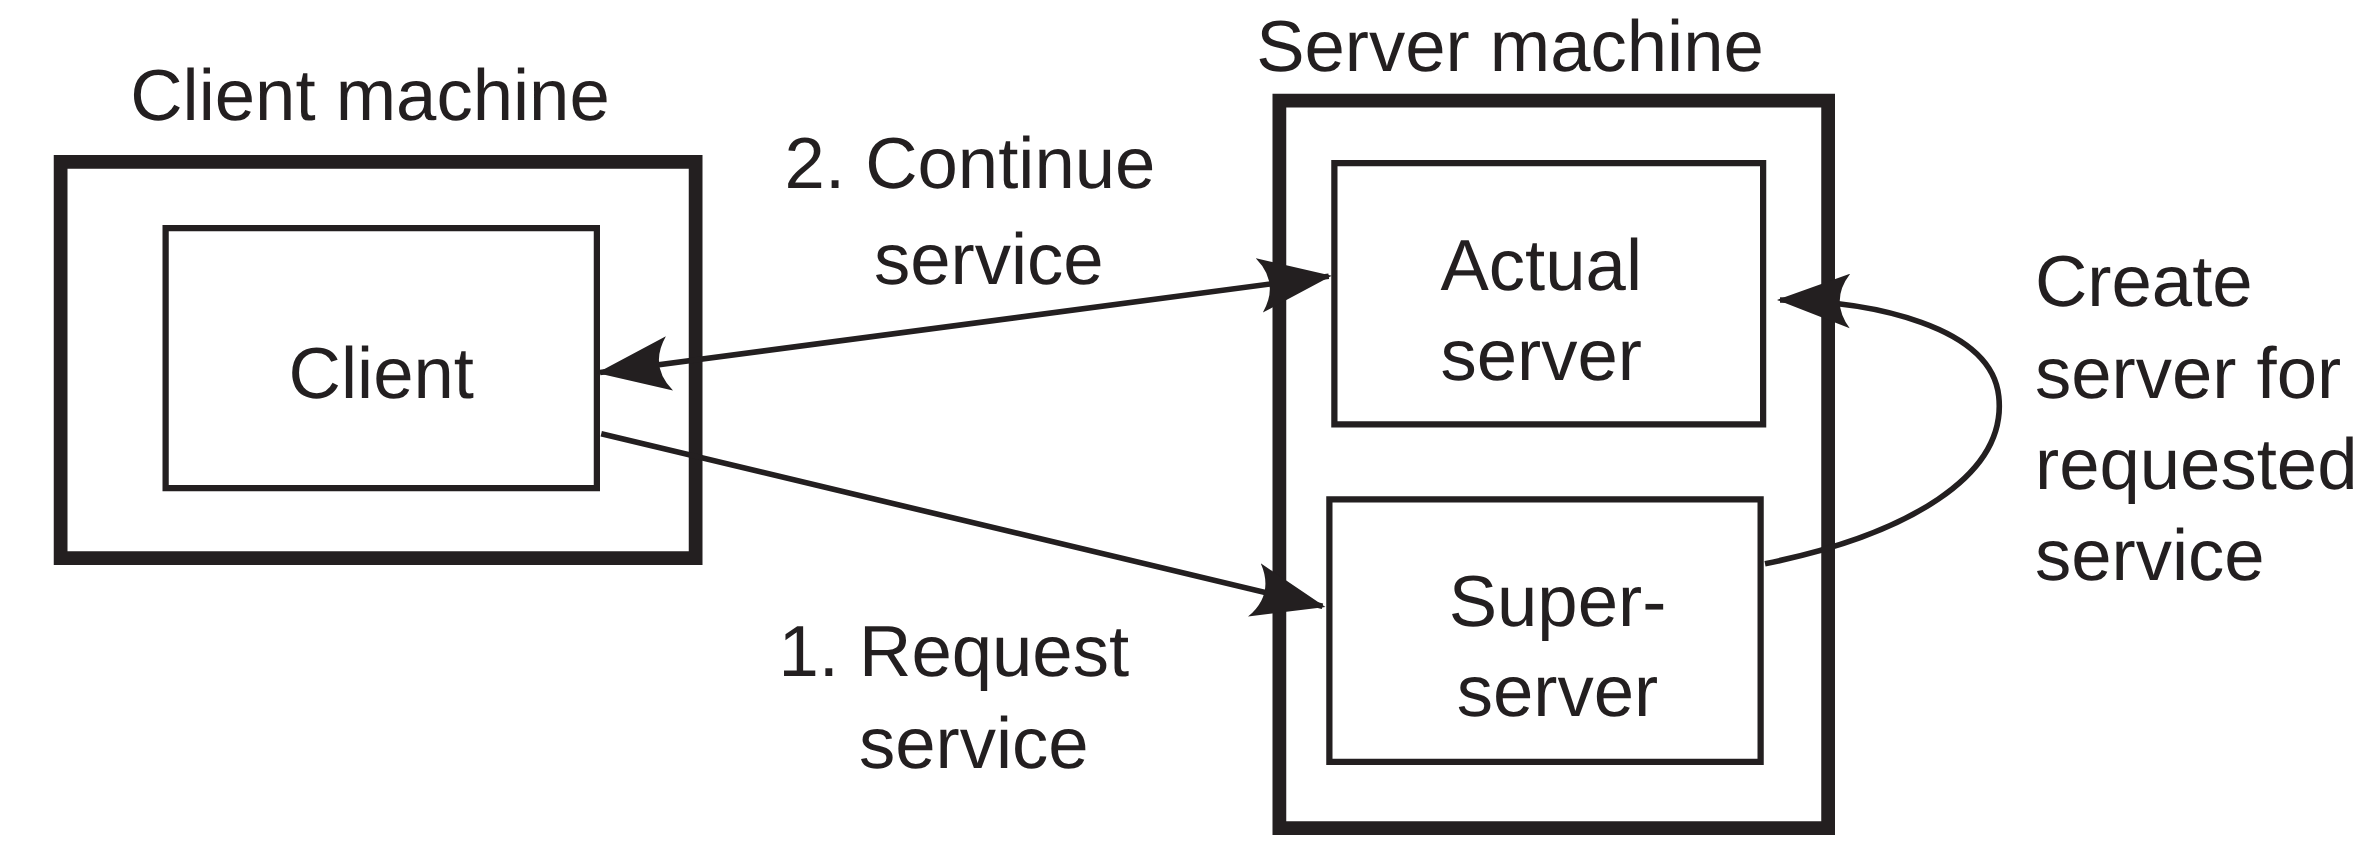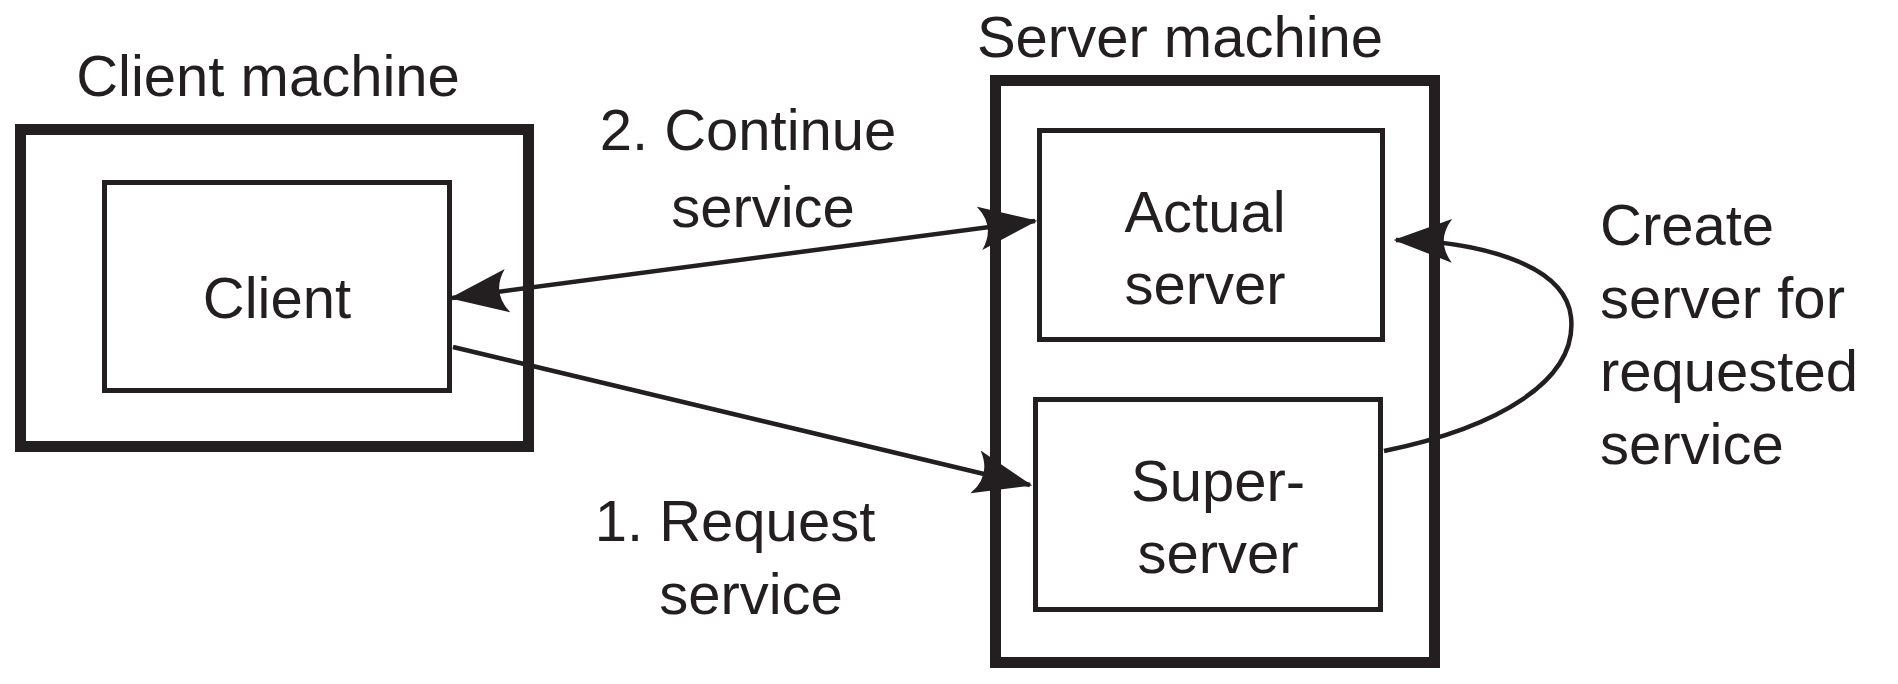--- a/index.html
+++ b/index.html
@@ -8,20 +8,21 @@
     width: 1898px;
     height: 684px;
     background: #ffffff;
     overflow: hidden;
   }
   .diagram-wrap {
     position: relative;
     width: 1570px;
     height: 684px;
     background: #ffffff;
+    padding-left: 28px;
   }
   svg {
     display: block;
   }
   text {
     font-family: "Liberation Sans", "DejaVu Sans", sans-serif;
     font-size: 58px;
     fill: #231f20;
   }
   .center { text-anchor: middle; }

